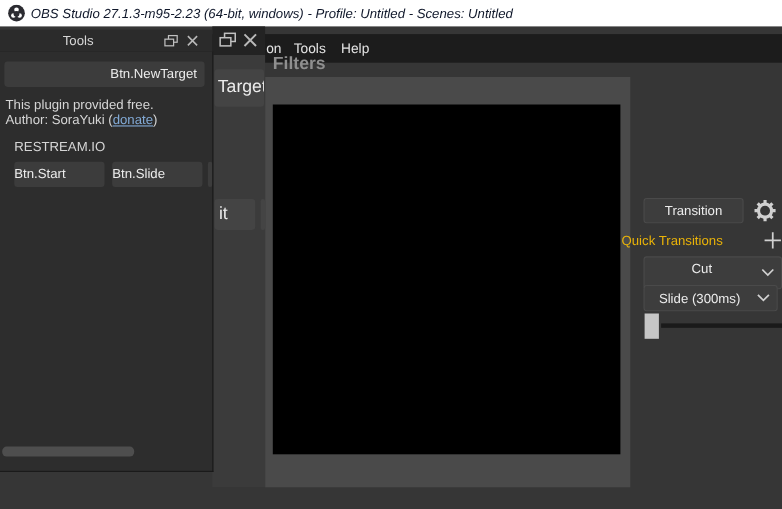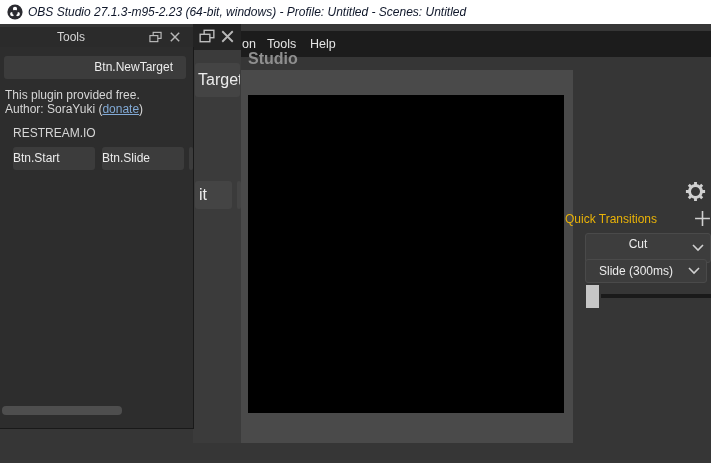--- a/index.html
+++ b/index.html
@@ -59,21 +59,21 @@
 
   
   .fp-titlebar { left:0; top:27px; width:193px; height:20px; background:#2b2b2b; }
   .fp-title-text { position:absolute; left:57px; top:0; line-height:20px; font-size:12px; color:#d6d6d6; }
   .fp-float { position:absolute; left:149px; top:4px; width:13px; height:12px; }
   .fp-close { position:absolute; left:169px; top:4px; width:12px; height:12px; }
   .bp-float { position:absolute; left:199px; top:29px; width:16px; height:14px; }
   .bp-close { position:absolute; left:220px; top:29px; width:15px; height:15px; }
   .fp-body { left:0; top:47px; width:194px; height:382px; background:#2d2d2d; border-right:1px solid #191919; border-bottom:1px solid #191919; overflow:hidden; }
   .fp-btn { position:absolute; background:#3c3c3c; border-radius:3px; color:#ececec; font-size:12px; height:23px; line-height:23px; }
-  .fp-newtarget { left:4px; top:9px; width:182px; text-align:right; padding-right:13px; }
+  .fp-newtarget { left:4px; top:9px; width:182px; text-align:right; padding-right:7px; }
   .fp-info1 { position:absolute; left:5px; top:41px; font-size:12px; color:#d6d6d6; white-space:nowrap; }
   .fp-info2 { position:absolute; left:5px; top:55px; font-size:12px; color:#d6d6d6; white-space:nowrap; }
   .fp-info2 a { color:#82aad6; text-decoration:underline; cursor:pointer; }
   .fp-section { position:absolute; left:13px; top:79px; font-size:12px; color:#d6d6d6; }
   .fp-start { left:13px; top:100px; width:82px; }
   .fp-edit { left:102px; top:100px; width:82px; }
   .fp-frag { left:189px; top:100px; width:4px; }
   .fp-hscroll { position:absolute; left:2px; top:359px; width:120px; height:9px; border-radius:4px; background:#4e4e4e; }
 </style>
 </head>
@@ -91,24 +91,25 @@
     </svg>
     <span class="os-title-text">OBS Studio 27.1.3-m95-2.23 (64-bit, windows) - Profile: Untitled - Scenes: Untitled</span>
   </div>
 
   <div class="abs menubar">
     <span class="menu-item" style="left:242px">on</span>
     <span class="menu-item" style="left:267px">Tools</span>
     <span class="menu-item" style="left:310px">Help</span>
   </div>
 
-  <div class="abs preview-label">Studio</div>
+  <div class="abs preview-label">Filters</div>
   <div class="abs preview-container"></div>
   <div class="abs preview-canvas"></div>
 
+  <div class="abs btn transition-btn">Transition</div>
   <svg class="abs gear" viewBox="0 0 24 24">
     <g stroke="#d0d0d0" stroke-width="3" fill="none">
       <circle cx="12" cy="12" r="6.2"></circle>
       <path d="M12 2v4M12 18v4M2 12h4M18 12h4M5 5l2.8 2.8M16.2 16.2L19 19M19 5l-2.8 2.8M7.8 16.2L5 19"></path>
     </g>
     <circle cx="12" cy="12" r="2.6" fill="#363636"></circle>
   </svg>
   <div class="abs quick-label">Quick Transitions</div>
   <svg class="abs plus" viewBox="0 0 16 16">
     <path d="M8 1v14M1 8h14" stroke="#d0d0d0" stroke-width="1.5" fill="none"></path>

